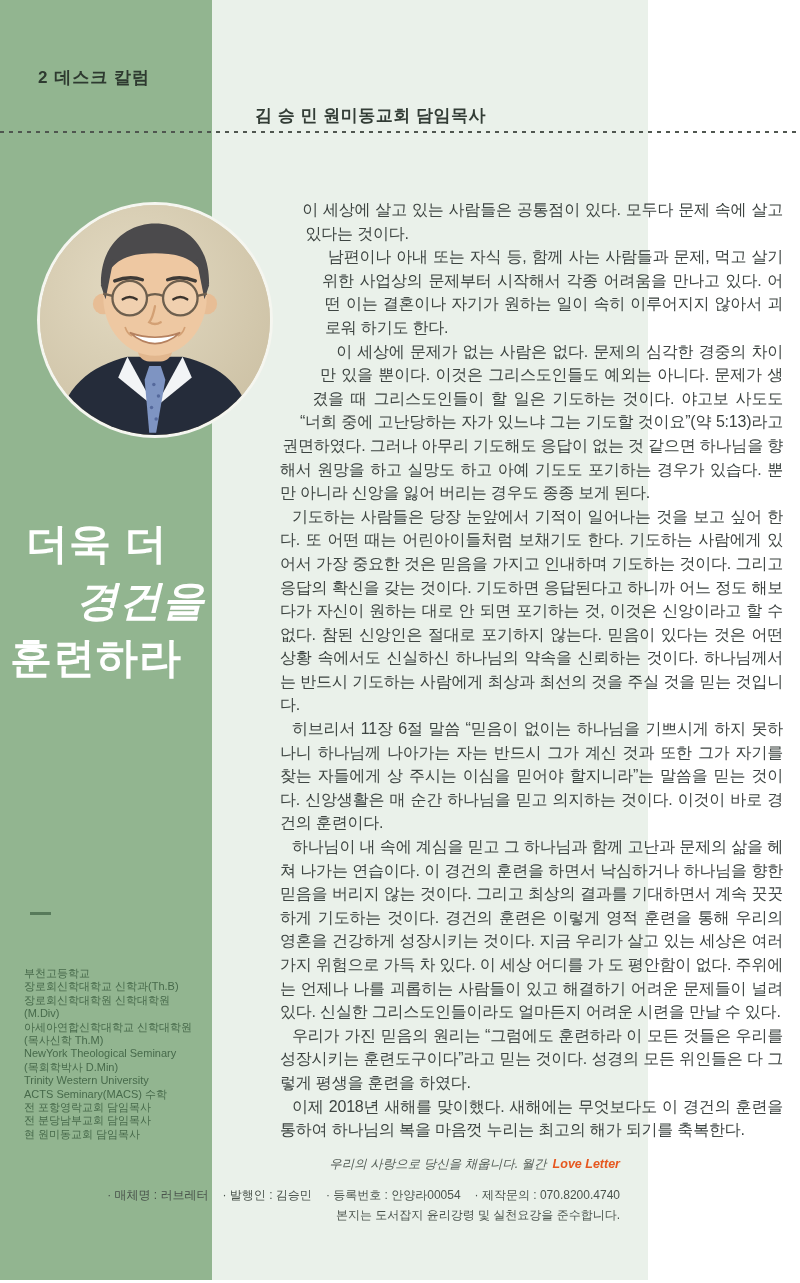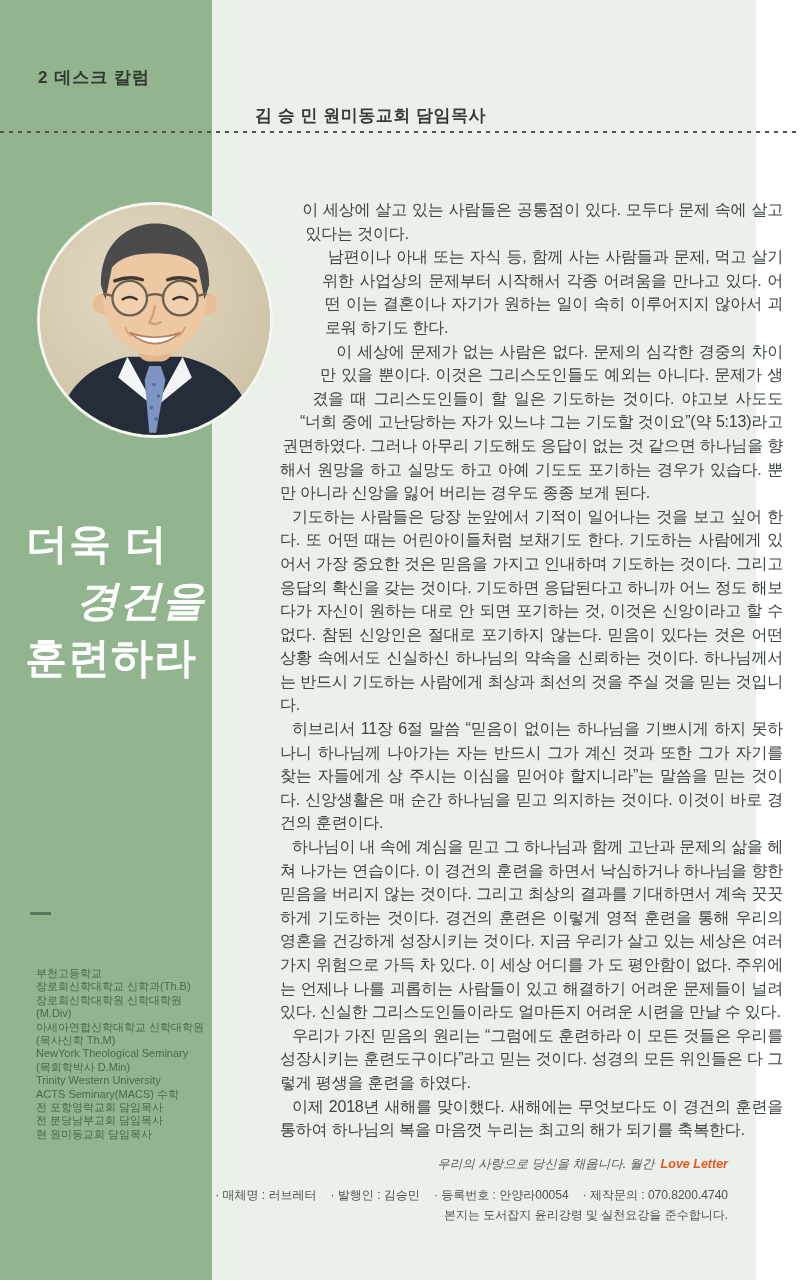--- a/index.html
+++ b/index.html
@@ -5,21 +5,21 @@
   * { margin:0; padding:0; box-sizing:border-box; }
   html,body { width:800px; }
   body {
     font-family:"Liberation Sans","DejaVu Sans",sans-serif;
     background:#ffffff;
     position:relative;
     width:800px; height:1283px;
     overflow:hidden;
   }
   .page {
-    position:absolute; left:0; top:0; width:756px; height:1280px;
+    position:absolute; left:0; top:0; width:648px; height:1280px;
     background:#eaf1ea;
   }
   .sidebar {
     position:absolute; left:0; top:0; width:212px; height:1280px;
     background:#92b590;
   }
   .section-label {
     position:absolute; left:38px; top:66px;
     font-size:17px; font-weight:bold; color:#2e3a30; letter-spacing:1px;
   }
@@ -39,27 +39,27 @@
     background:#d8cdb2;
   }
   .photo svg { display:block; width:100%; height:100%; }
   .main-title {
     position:absolute; left:0; top:515px; width:212px; z-index:2;
     color:#ffffff; font-weight:bold; font-size:42px; line-height:57px;
     letter-spacing:1px;
   }
   .main-title .t1 { margin-left:26px; }
   .main-title .t2 { margin-left:76px;font-style:italic; }
-  .main-title .t3 { margin-left:10px;text-align:center; }
+  .main-title .t3 { margin-left:10px; }
   .cred-dash {
     position:absolute; left:30px; top:912px; width:21px; height:3px;
     background:#587b5b;
   }
   .credentials {
-    position:absolute; left:36px; top:967px; width:180px;
+    position:absolute; left:24px; top:967px; width:180px;
     font-size:11px; line-height:13.4px; color:#476a4b;
   }
   .article {
     position:absolute; left:280px; top:198px; width:503px;
     font-size:16px; line-height:23.6px; color:#3d4441;
     text-align:justify; letter-spacing:-0.2px;
   }
   .article p { margin:0; text-indent:12px; }
   .wrap-circle {
     float:left; width:45px; height:300px;

